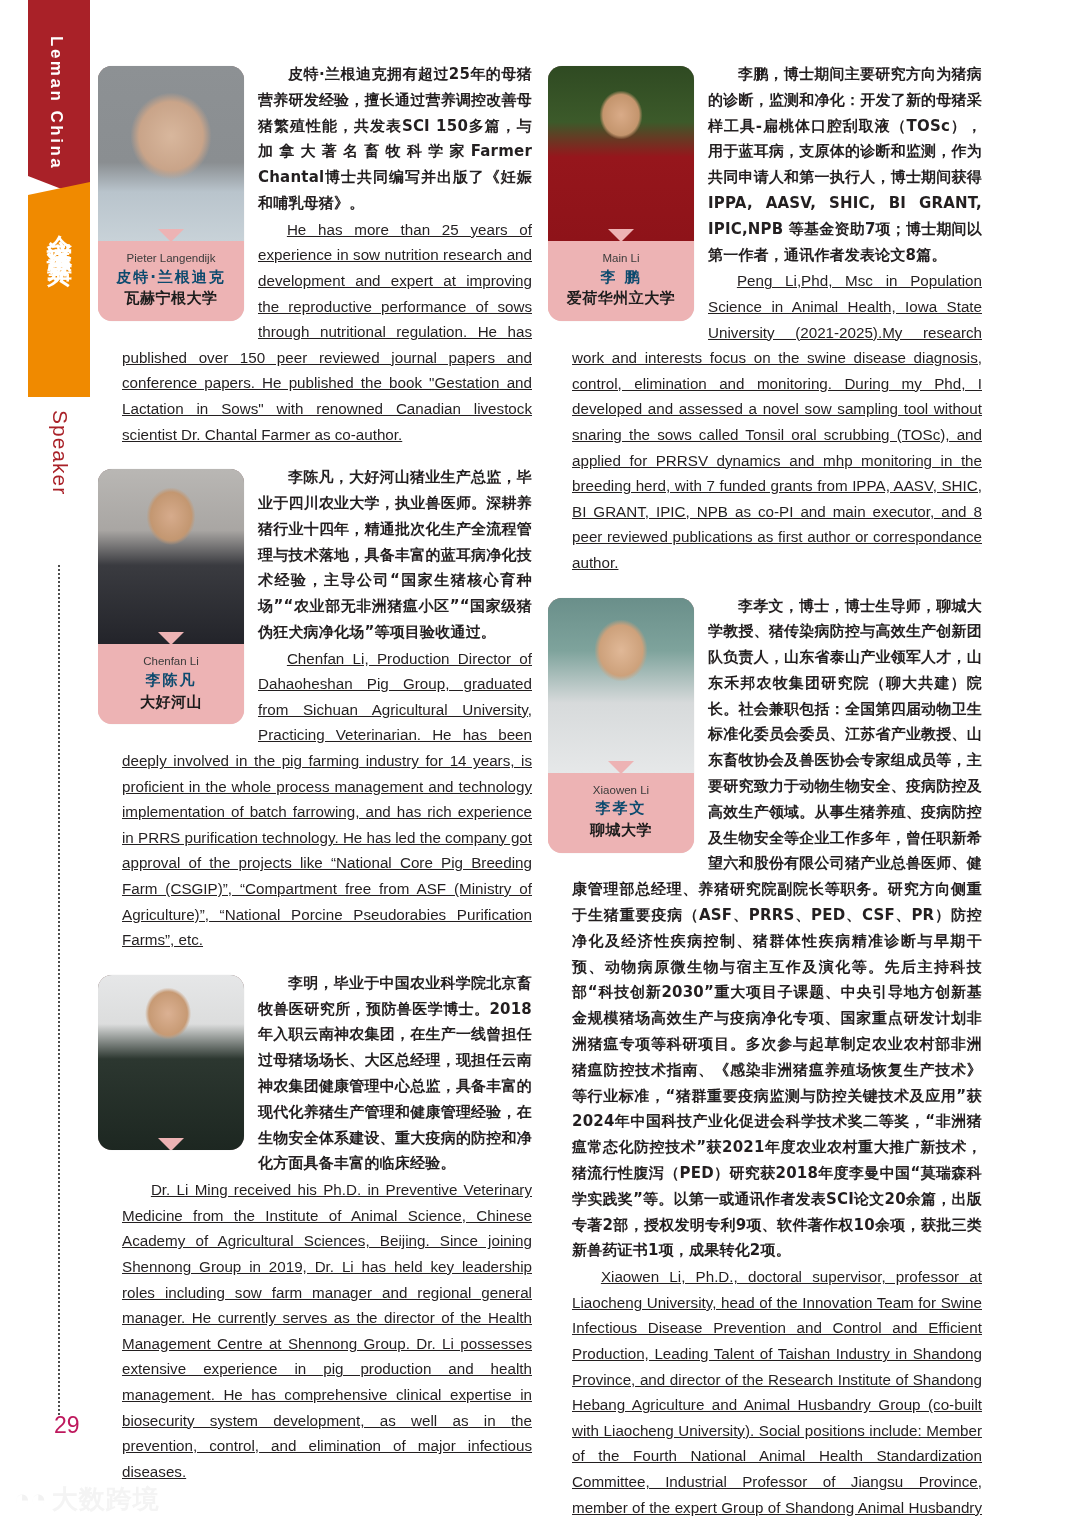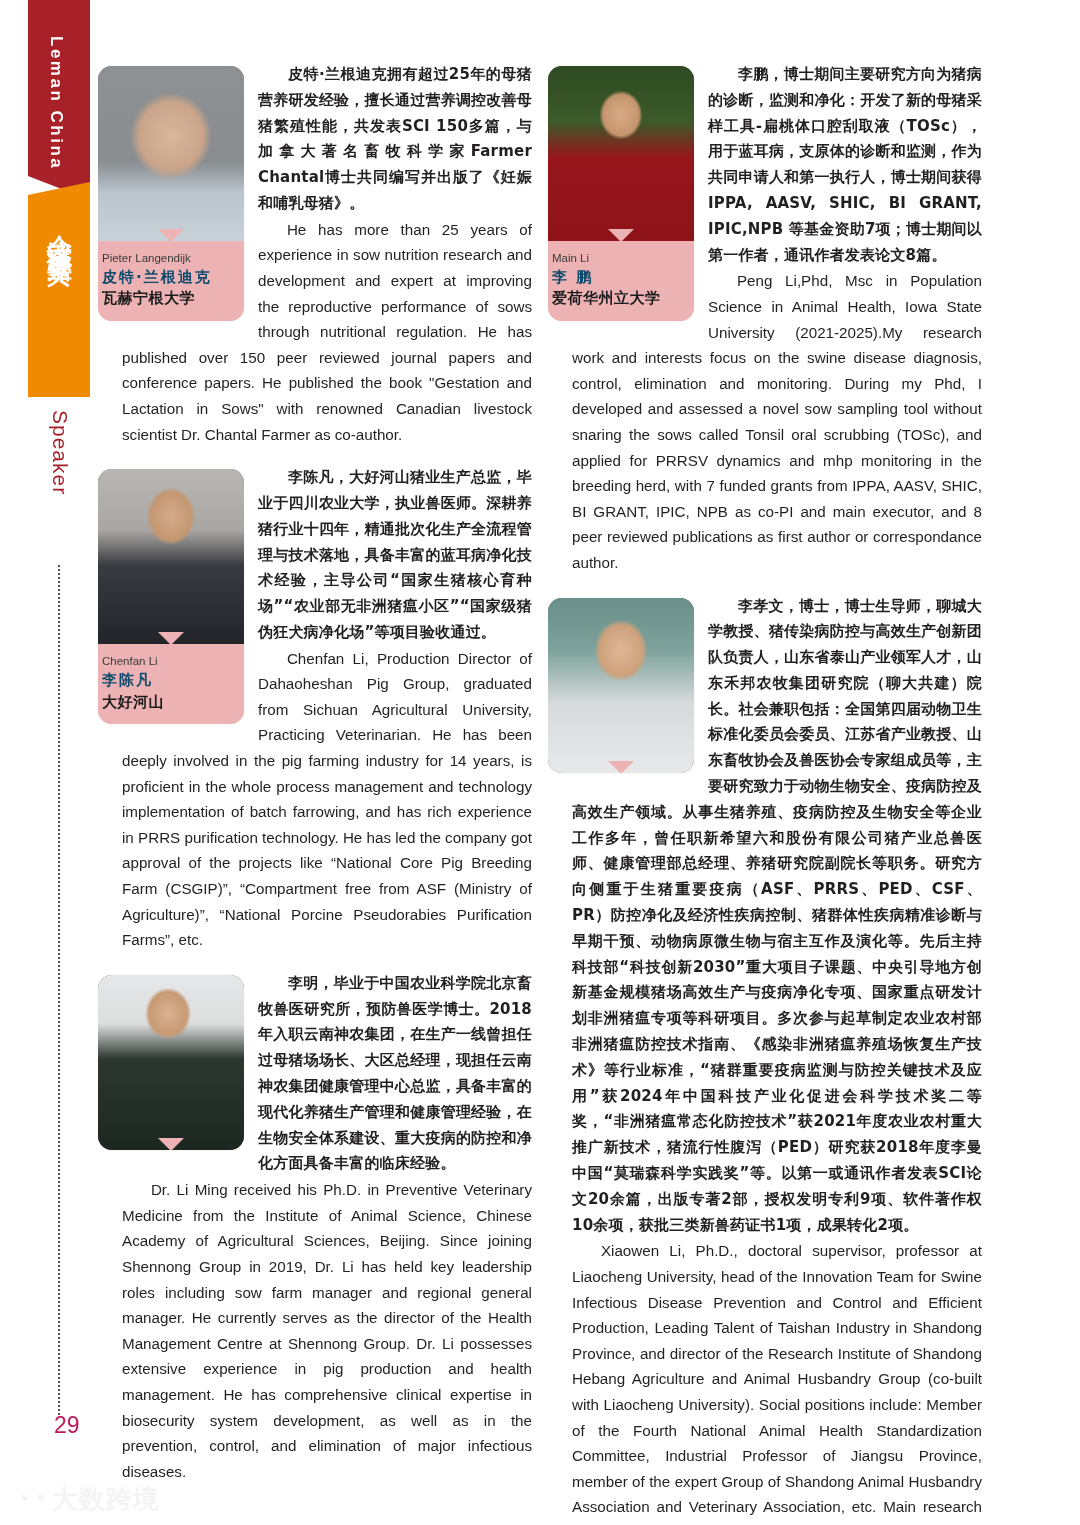--- a/index.html
+++ b/index.html
@@ -137,20 +137,21 @@
   }
   .para.cn {
     font-family: "DejaVu Sans", "Liberation Sans", sans-serif;
     font-weight: bold;
     font-size: 15px;
     line-height: 25.8px;
     letter-spacing: 0.2px;
   }
   .para.en {
     font-weight: normal;
+    text-decoration: underline;
   }
   .indent { text-indent: 2em; }
   .indent-en { text-indent: 1.9em; }
 
   
   .profile-card {
     float: left;
     width: 146px;
     margin: 4px 14px 4px 0;
     border-radius: 14px;
@@ -176,20 +177,21 @@
     bottom: -1px;
     transform: translateX(-50%);
     width: 0; height: 0;
     border-left: 13px solid transparent;
     border-right: 13px solid transparent;
     border-top: 13px solid #edb3b4;
   }
   .profile-caption {
     background: #edb3b4;
     padding: 9px 4px 11px;
+    text-align: center;
     line-height: 1.45;
   }
   .cap-en {
     font-size: 11.5px;
     color: #3b3b3b;
     display: block;
   }
   .cap-cn-name {
     font-size: 15px;
     font-weight: bold;
@@ -326,20 +328,25 @@
       <p class="para en indent-en">Peng Li,Phd, Msc in Population Science in Animal Health, Iowa State University (2021-2025).My research work and interests focus on the swine disease diagnosis, control, elimination and monitoring. During my Phd, I developed and assessed a novel sow sampling tool without snaring the sows called Tonsil oral scrubbing (TOSc), and applied for PRRSV dynamics and mhp monitoring in the breeding herd, with 7 funded grants from IPPA, AASV, SHIC, BI GRANT, IPIC, NPB as co-PI and main executor, and 8 peer reviewed publications as first author or correspondance author.</p>
       <div class="clearer"></div>
     </div>
 
     <div class="bio-block">
       <div class="profile-card">
         <div class="profile-photo photo-xiaowen">
           <div class="ph-layer"></div>
           <div class="notch"></div>
         </div>
+        <div class="profile-caption">
+          <span class="cap-en">Xiaowen Li</span>
+          <span class="cap-cn-name">李孝文</span>
+          <span class="cap-cn-org">聊城大学</span>
+        </div>
       </div>
       <p class="para cn indent">李孝文，博士，博士生导师，聊城大学教授、猪传染病防控与高效生产创新团队负责人，山东省泰山产业领军人才，山东禾邦农牧集团研究院（聊大共建）院长。社会兼职包括：全国第四届动物卫生标准化委员会委员、江苏省产业教授、山东畜牧协会及兽医协会专家组成员等，主要研究致力于动物生物安全、疫病防控及高效生产领域。从事生猪养殖、疫病防控及生物安全等企业工作多年，曾任职新希望六和股份有限公司猪产业总兽医师、健康管理部总经理、养猪研究院副院长等职务。研究方向侧重于生猪重要疫病（ASF、PRRS、PED、CSF、PR）防控净化及经济性疾病控制、猪群体性疾病精准诊断与早期干预、动物病原微生物与宿主互作及演化等。先后主持科技部“科技创新2030”重大项目子课题、中央引导地方创新基金规模猪场高效生产与疫病净化专项、国家重点研发计划非洲猪瘟专项等科研项目。多次参与起草制定农业农村部非洲猪瘟防控技术指南、《感染非洲猪瘟养殖场恢复生产技术》等行业标准，“猪群重要疫病监测与防控关键技术及应用”获2024年中国科技产业化促进会科学技术奖二等奖，“非洲猪瘟常态化防控技术”获2021年度农业农村重大推广新技术，猪流行性腹泻（PED）研究获2018年度李曼中国“莫瑞森科学实践奖”等。以第一或通讯作者发表SCI论文20余篇，出版专著2部，授权发明专利9项、软件著作权10余项，获批三类新兽药证书1项，成果转化2项。</p>
       <p class="para en indent-en">Xiaowen Li, Ph.D., doctoral supervisor, professor at Liaocheng University, head of the Innovation Team for Swine Infectious Disease Prevention and Control and Efficient Production, Leading Talent of Taishan Industry in Shandong Province, and director of the Research Institute of Shandong Hebang Agriculture and Animal Husbandry Group (co-built with Liaocheng University). Social positions include: Member of the Fourth National Animal Health Standardization Committee, Industrial Professor of Jiangsu Province, member of the expert Group of Shandong Animal Husbandry Association and Veterinary Association, etc. Main research focuses on animal biosafety, disease prevention and control, and efficient production. He has worked in enterprises related to pig breeding, disease prevention and control, and biosecurity for many years, holding positions such as Chief veterinarian of the pig industry, General Manager of the</p>
       <div class="clearer"></div>
     </div>
 
   </div>
 </div>
 
 </body></html>

